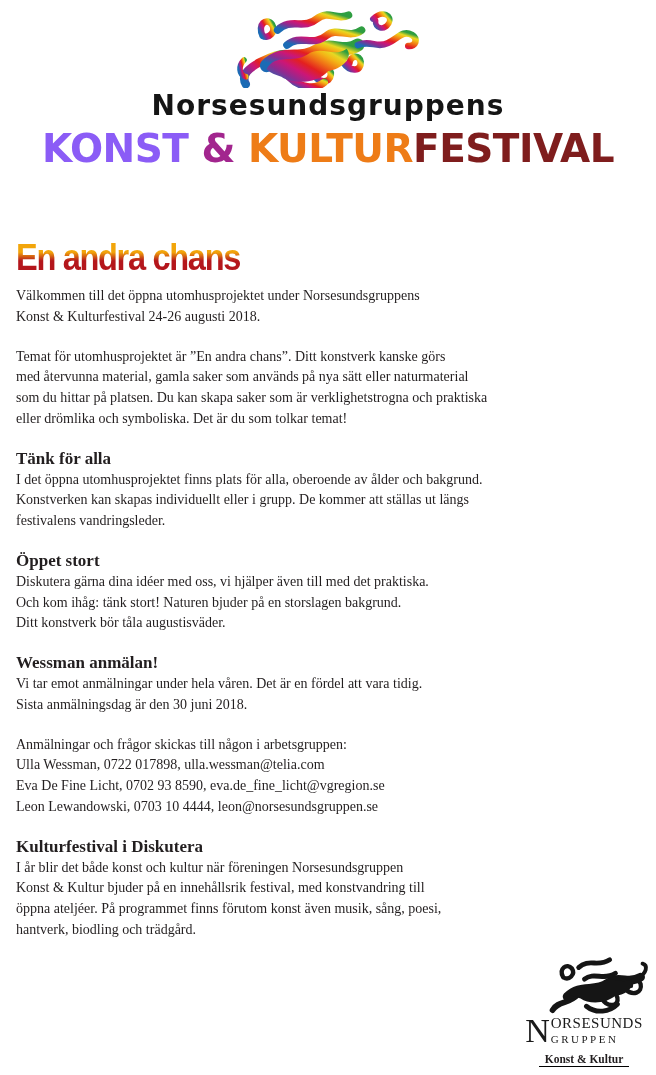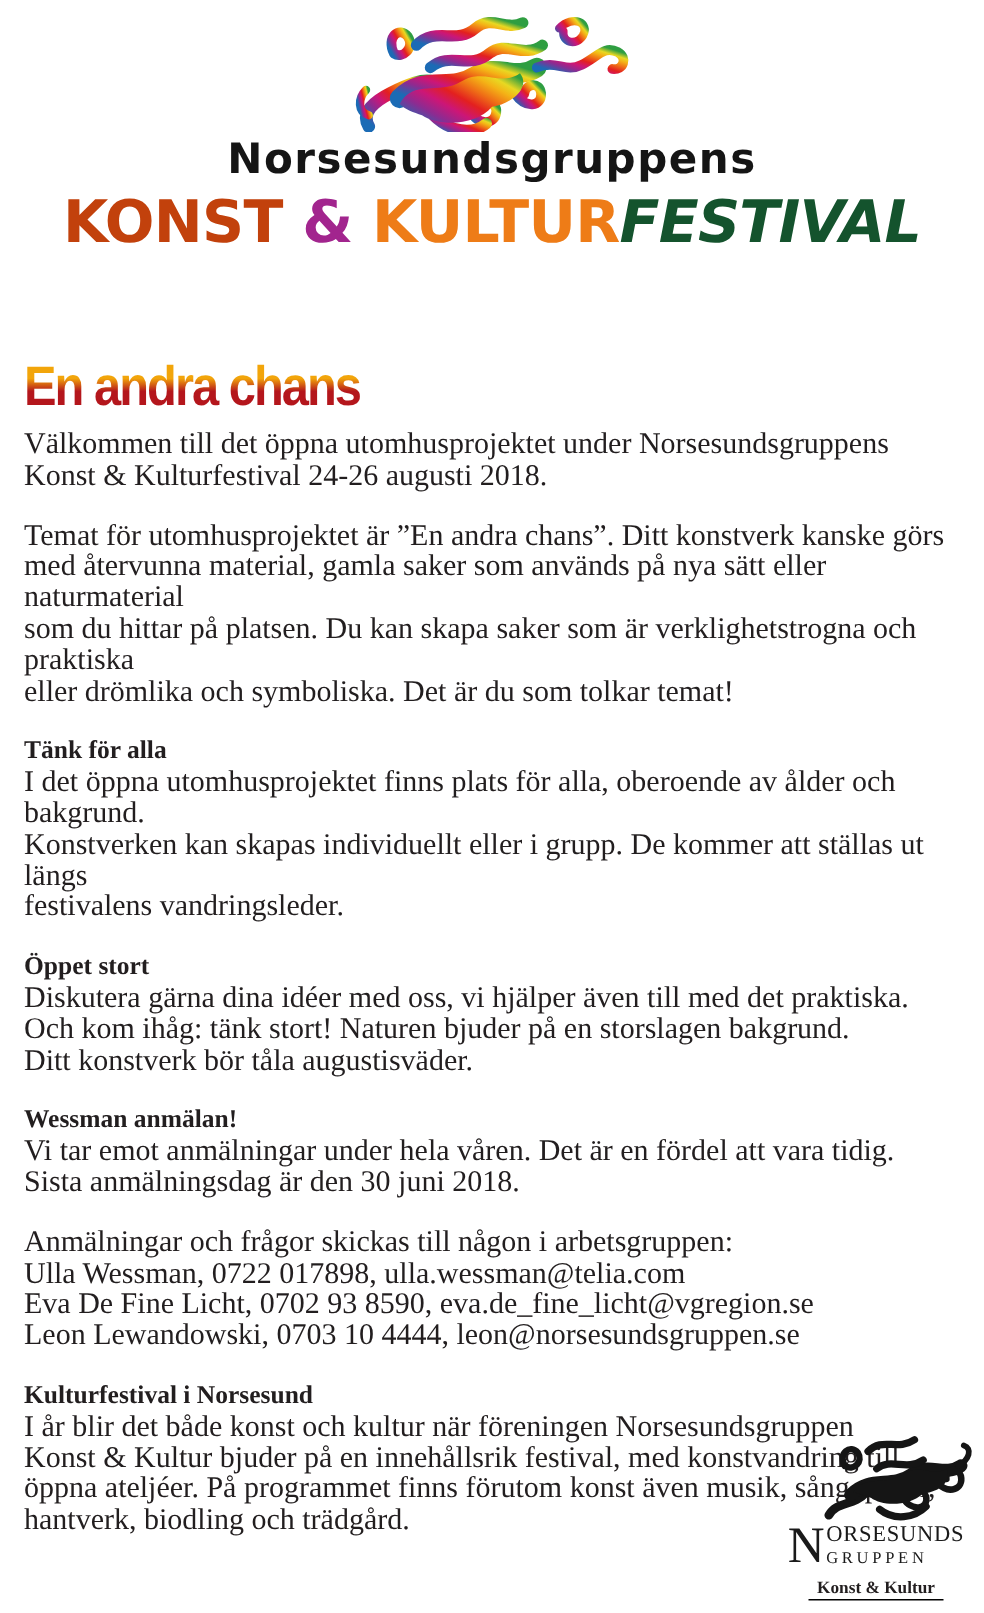--- a/index.html
+++ b/index.html
@@ -45,21 +45,21 @@
     -webkit-background-clip:text;
     background-clip:text;
     color:transparent;
     -webkit-text-fill-color:transparent;
   }
   
   .flyer-body{margin:10px 18px 0 16px;}
   .block{margin:0 0 19px 0;}
   .block p{
     margin:0;
-    font-size:20px;
+    font-size:14px;
     line-height:20.8px;
     white-space:pre-line;
   }
   .block h3{
     margin:0;
     font-size:17px;
     line-height:20.8px;
     font-weight:bold;
   }
   
@@ -124,21 +124,21 @@
       <path stroke-width="8" d="M58,78 C70,90 86,92 96,84"></path>
       <path stroke-width="6" d="M10,60 C4,66 4,76 12,78"></path>
     </g>
     <path fill="url(#rg)" d="M34,70 C44,52 62,64 78,54 C94,44 106,58 120,48 C128,58 114,70 100,72 C88,86 62,86 50,78 C44,76 38,74 34,70 Z"></path>
   </svg>
 
   
   <div class="org-script">Norsesundsgruppens</div>
 
   
-  <div class="festival-title"><span style="color: #c2410c;">KONST </span><span style="color: rgb(162, 37, 142);">&amp; </span><span style="color: rgb(238, 124, 23);">KULTUR</span><span style="color: #14532d; font-style: italic;">FESTIVAL</span></div>
+  <div class="festival-title"><span style="color: #8b5cf6;">KONST </span><span style="color: rgb(162, 37, 142);">&amp; </span><span style="color: rgb(238, 124, 23);">KULTUR</span><span style="color: #7f1d1d;">FESTIVAL</span></div>
 
   
   <h1 class="headline" style="background-image: linear-gradient(rgb(242, 165, 10) 34%, rgb(180, 22, 28) 58%);">En andra chans</h1>
 
   
   <main class="flyer-body">
 
     <section class="block">
       <p>Välkommen till det öppna utomhusprojektet under Norsesundsgruppens
 Konst &amp; Kulturfestival 24-26 augusti 2018.</p>
@@ -172,21 +172,21 @@
     </section>
 
     <section class="block">
       <p>Anmälningar och frågor skickas till någon i arbetsgruppen:
 Ulla Wessman, 0722 017898, ulla.wessman@telia.com
 Eva De Fine Licht, 0702 93 8590, eva.de_fine_licht@vgregion.se
 Leon Lewandowski, 0703 10 4444, leon@norsesundsgruppen.se</p>
     </section>
 
     <section class="block">
-      <h3>Kulturfestival i Norsesund</h3>
+      <h3>Kulturfestival i Diskutera</h3>
       <p>I år blir det både konst och kultur när föreningen Norsesundsgruppen
 Konst &amp; Kultur bjuder på en innehållsrik festival, med konstvandring till
 öppna ateljéer. På programmet finns förutom konst även musik, sång, poesi,
 hantverk, biodling och trädgård.</p>
     </section>
 
   </main>
 
   
   <div class="footer-logo">

